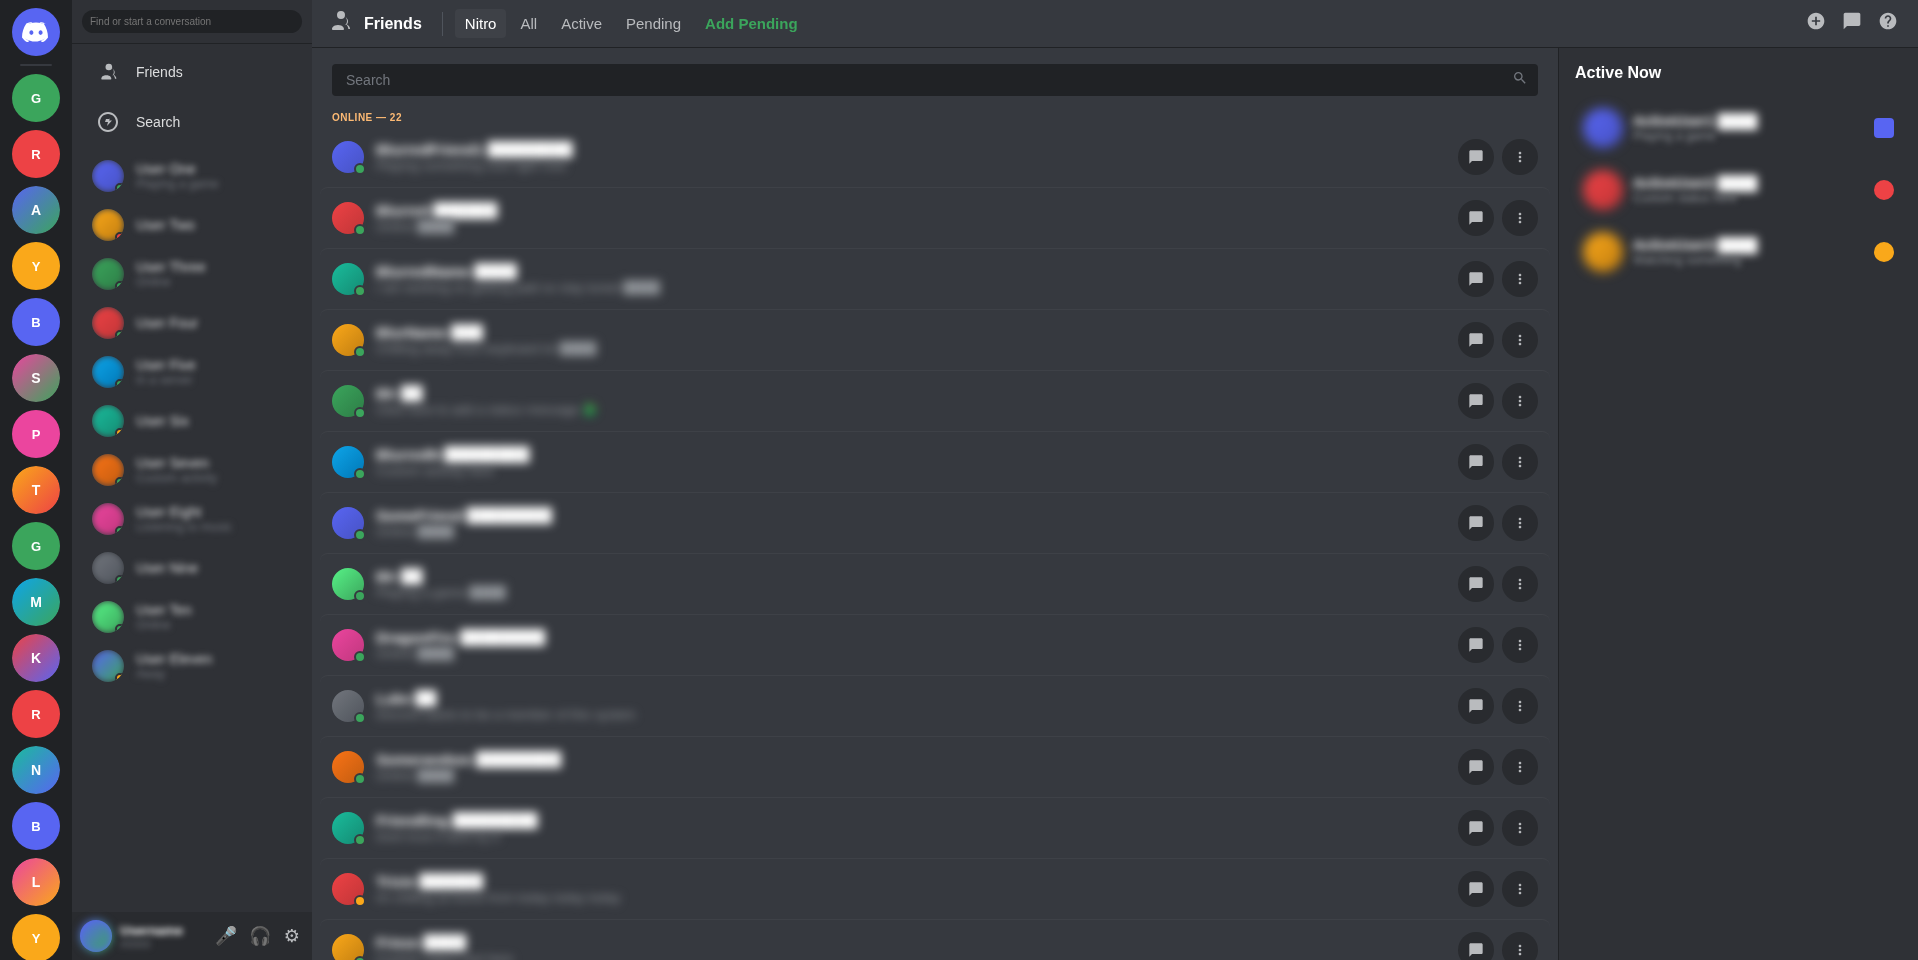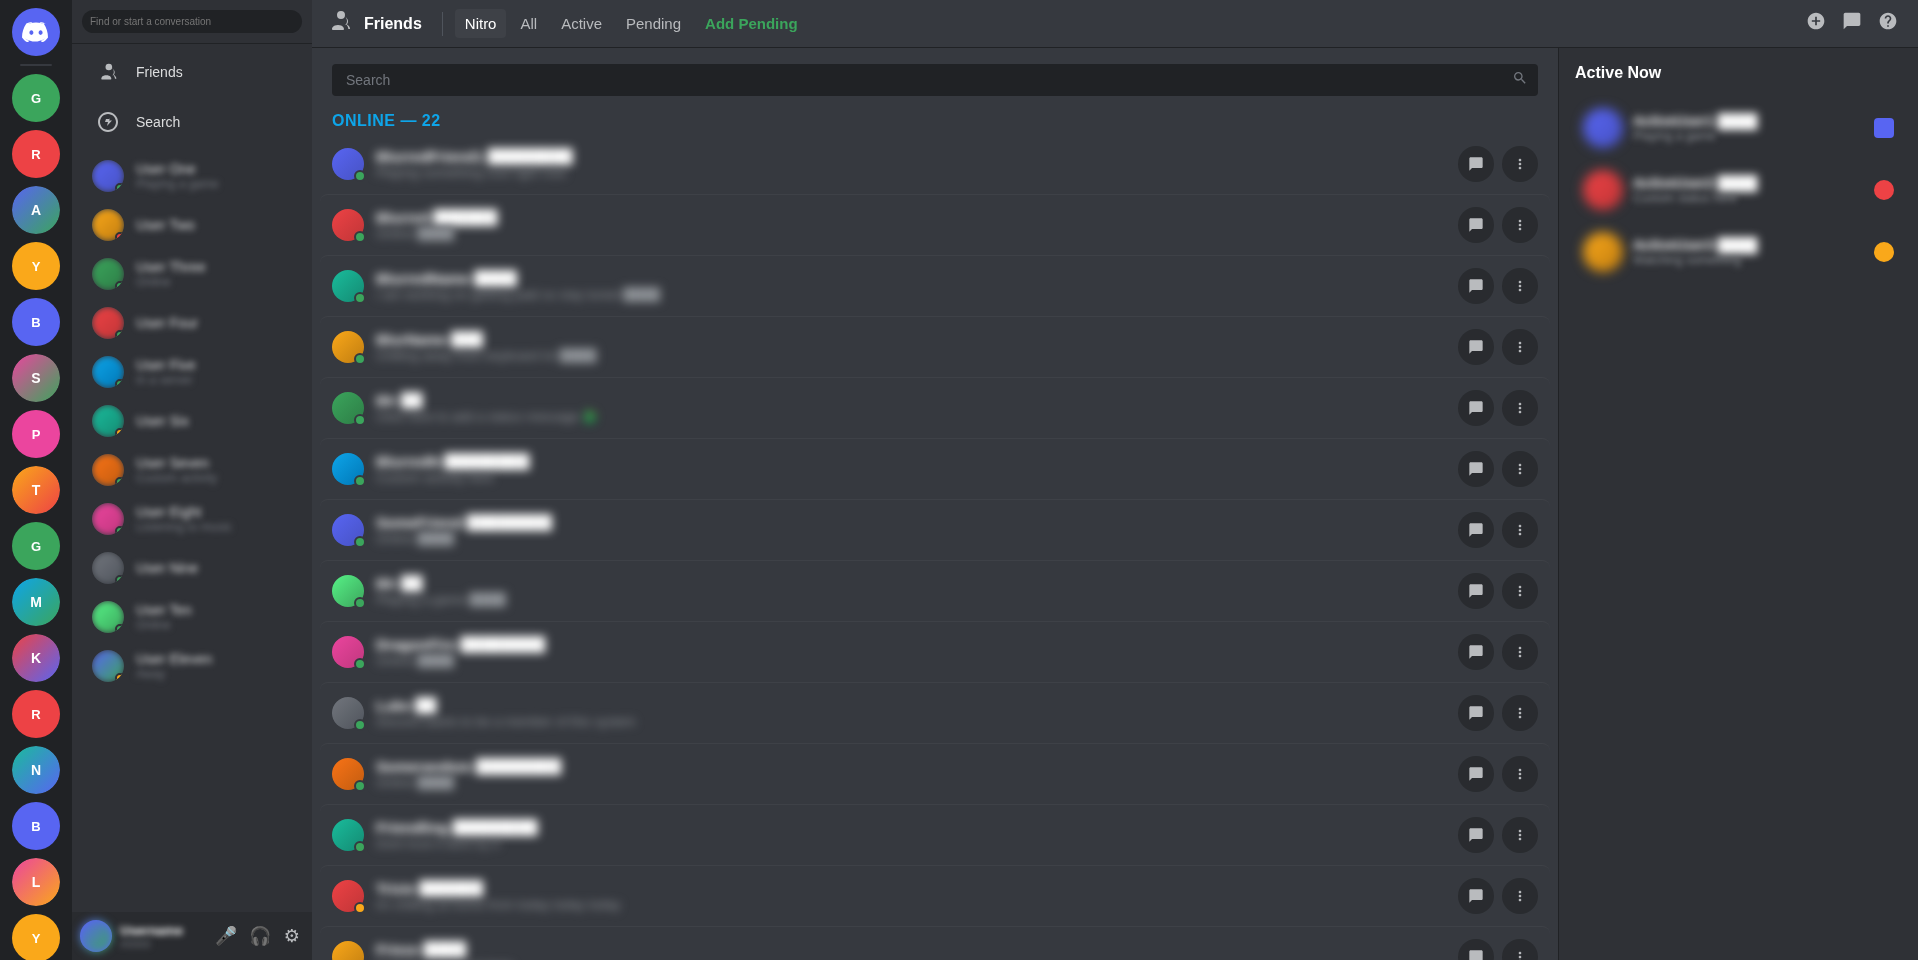--- a/index.html
+++ b/index.html
@@ -320,23 +320,23 @@
       padding: 8px 4px;
     }
     .friends-search-input::placeholder { color: #72767d; }
     .friends-search-icon {
       color: #72767d;
       font-size: 16px;
     }
 
     .online-count-label {
       padding: 8px 20px 4px;
-      font-size: 16px;
+      font-size: 10px;
       font-weight: 700;
-      color: #0ea5e9;
+      color: #fdba74;
       text-transform: uppercase;
       letter-spacing: 0.5px;
       flex-shrink: 0;
     }
 
     .friends-list {
       flex: 1;
       overflow-y: auto;
       padding: 0 8px;
     }

